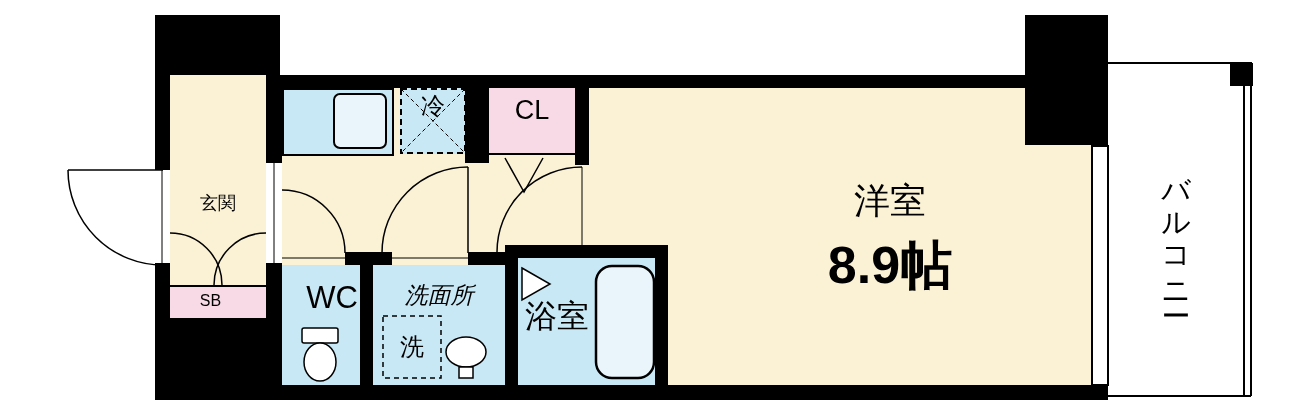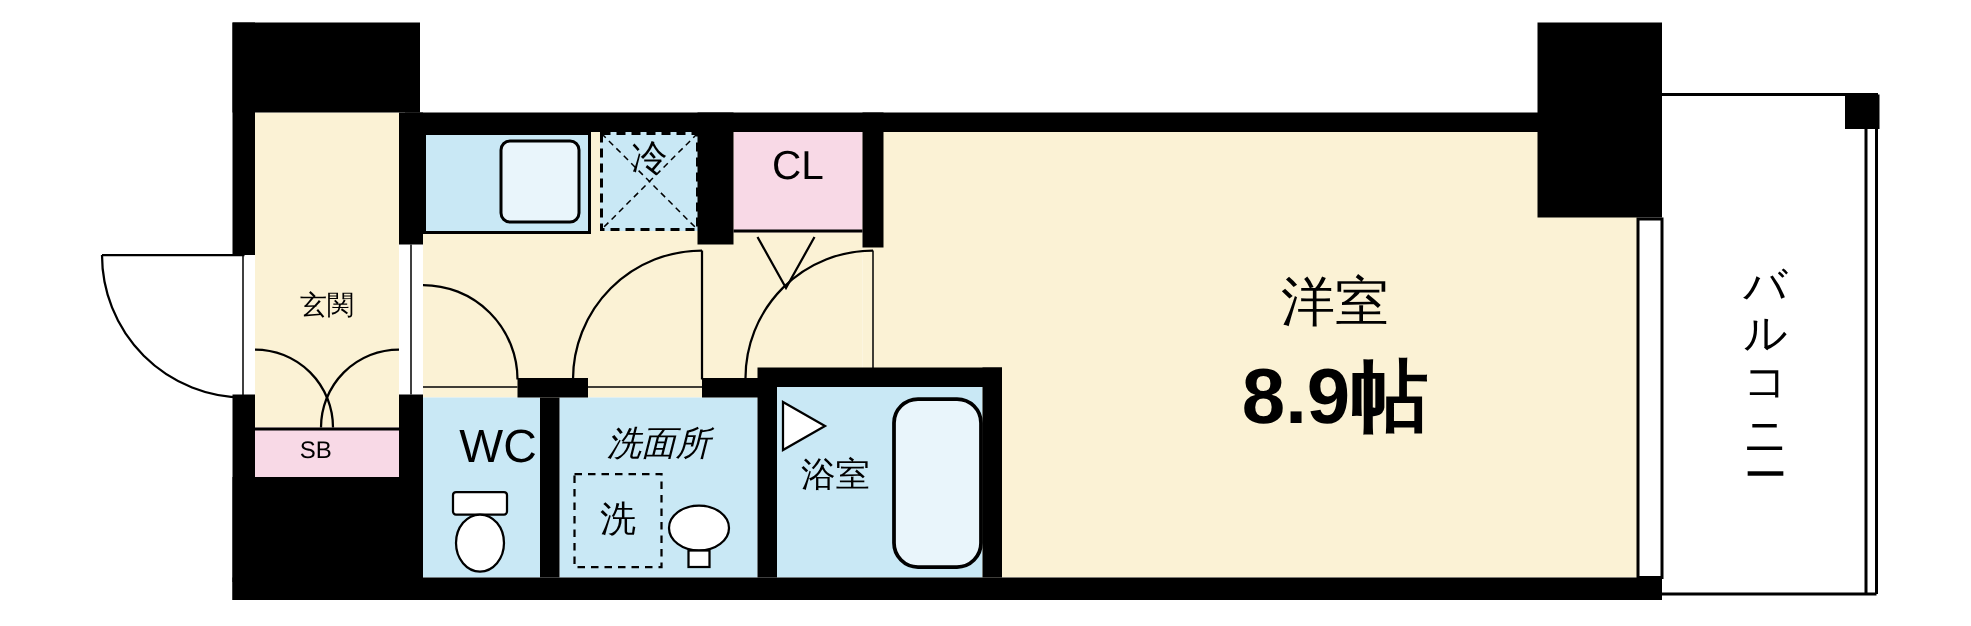--- a/index.html
+++ b/index.html
@@ -109,18 +109,18 @@
     <rect x="1230" y="63" width="23" height="23" fill="#000"></rect>
   </svg>
 
   <div class="label" style="left:170px;top:186px;width:96px;height:34px;font-size:18px;">玄関</div>
   <div class="label" style="left:170px;top:286px;width:81px;height:30px;font-size:16px;">SB</div>
   <div class="label" style="left:400px;top:92px;width:66px;height:28px;font-size:24px;">冷</div>
   <div class="label" style="left:489px;top:92px;width:86px;height:36px;font-size:27px;">CL</div>
   <div class="label" style="left:282px;top:280px;width:78px;height:34px;font-size:31px;padding-left:11px;">WC</div>
   <div class="label" style="left:373px;top:280px;width:132px;height:30px;font-size:23px;font-style:italic;">洗面所</div>
   <div class="label" style="left:383px;top:330px;width:58px;height:34px;font-size:24px;">洗</div>
-  <div class="label" style="left:520px;top:300px;width:74px;height:32px;font-size:23px;">浴室</div>
+  <div class="label" style="left:520px;top:300px;width:74px;height:32px;font-size:32px;">浴室</div>
   <div class="label" style="left:640px;top:170px;width:500px;height:62px;font-size:36px;">洋室</div>
   <div class="label" style="left:640px;top:234px;width:500px;height:62px;font-size:52px;font-weight:bold;">8.9帖</div>
   <div class="label label-vert" style="left:1154px;top:118px;width:44px;height:224px;font-size:29px;">バルコニー</div>
 
 </div>
 
 </body></html>

